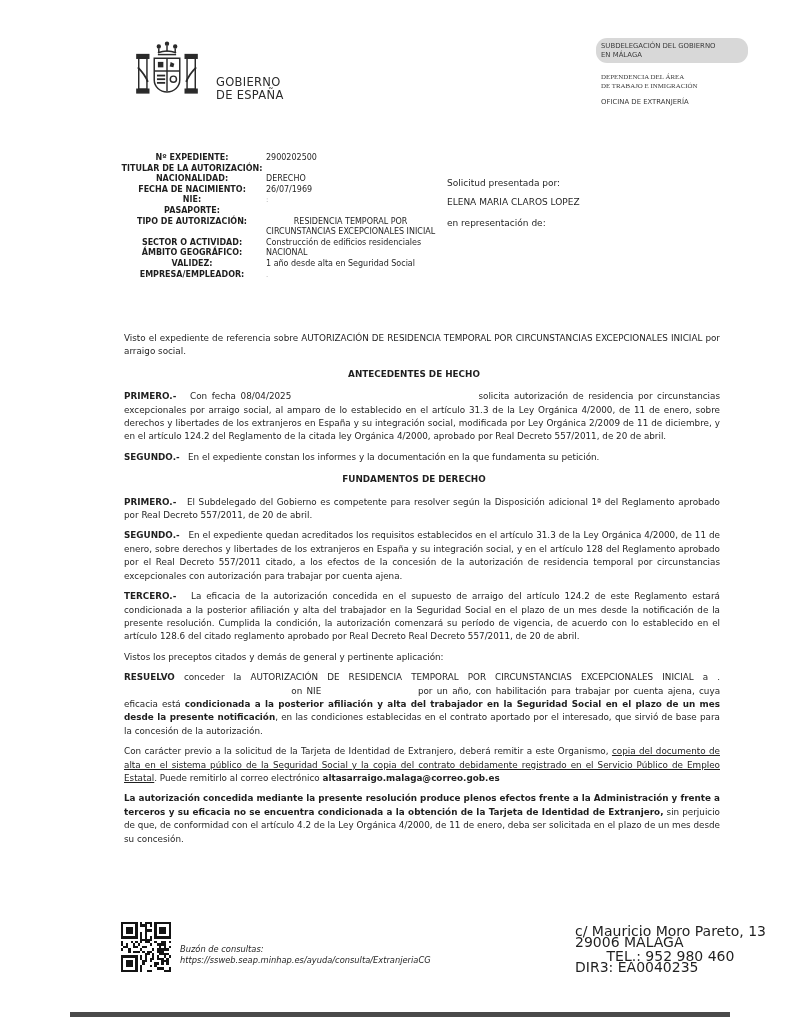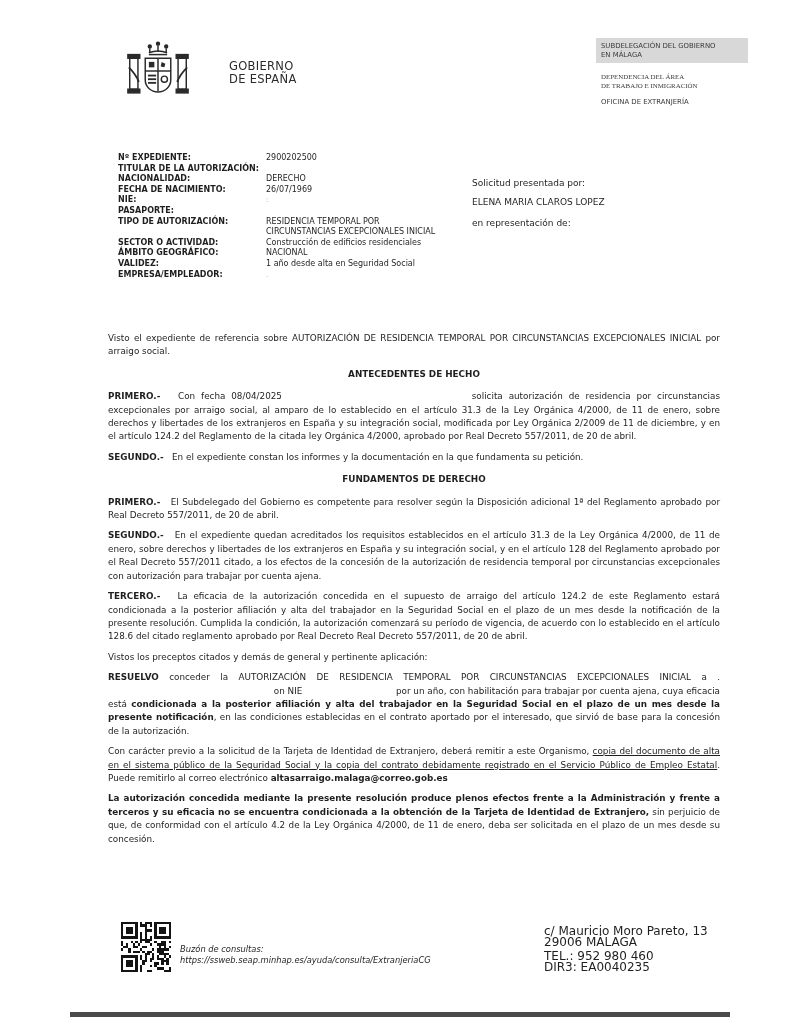--- a/index.html
+++ b/index.html
@@ -2,52 +2,52 @@
 <html><head>
 <meta charset="utf-8">
 <style>
   html,body{margin:0;padding:0;background:#e8e8e8;}
   .page{
     position:relative;width:797px;height:1024px;background:#ffffff;
     font-family:"DejaVu Sans","Liberation Sans",sans-serif;color:#1f1f1f;
     overflow:hidden;margin:0 auto;
   }
   
-  .hdr-left{position:absolute;left:125px;top:40px;display:flex;align-items:flex-start;gap:22px;}
+  .hdr-left{position:absolute;left:134px;top:40px;display:flex;align-items:flex-end;}
   .gov-name{margin-left:16px;margin-top:20px;font-size:11.5px;line-height:13px;
     letter-spacing:.3px;color:#2b2b2b;white-space:pre-line;}
   .hdr-right{position:absolute;left:596px;top:38px;width:152px;font-size:6.9px;line-height:8.6px;color:#3a3a3a;}
-  .hdr-box{background:#d8d8d8;padding:4px 5px;white-space:pre-line;}
+  .hdr-box{background:#d8d8d8;padding:4px 5px;white-space:pre-line;border-radius:11px;}
   .hdr-dep{margin-top:10px;white-space:pre-line;padding-left:5px;font-family:Liberation Serif, serif;}
   .hdr-ofi{margin-top:8px;padding-left:5px;}
   
   .fields{position:absolute;left:118px;top:153px;font-size:8px;line-height:10.6px;}
-  .frow{display:flex;}
+  .frow{display:flex;text-align:center;}
   .flabel{font-weight:bold;width:148px;flex-shrink:0;}
   .fvalue{white-space:pre-line;}
   .faint{color:#9a9a9a;font-size:7px;}
   
-  .solicitud{position:absolute;left:472px;top:178px;font-size:9px;line-height:11px;}
+  .solicitud{position:absolute;left:447px;top:178px;font-size:9px;line-height:11px;}
   .sol-line1{margin-bottom:8px;}
   .sol-line2{margin-bottom:10px;}
   
   .body{position:absolute;left:108px;top:332px;width:612px;font-size:8.8px;line-height:13.4px;text-align:justify;}
-  .body p{margin:0 0 7px 0;}
+  .body p{margin:0 0 7px 16px;}
   .heading{text-align:center;font-weight:bold;margin:9px 0 9px 0;}
   .b{font-weight:bold;}
   .u{text-decoration:underline;}
   .lead{font-weight:bold;}
   .gap1{display:inline-block;width:178px;}
   .gap2{display:inline-block;width:163px;}
   .gap3{display:inline-block;width:88px;}
   
   .qr{position:absolute;left:121px;top:921px;width:50px;height:52px;}
   .buzon{position:absolute;left:180px;top:944px;font-size:8.3px;line-height:11px;font-style:italic;}
-  .addr{position:absolute;left:544px;top:926px;font-size:12px;line-height:10.6px;}
-  .addr .tel{margin-top:4px;}
+  .addr{position:absolute;left:575px;top:926px;font-size:14px;line-height:10.6px;}
+  .addr .tel{margin-top:4px;text-align:center;}
   .bottombar{position:absolute;left:70px;top:1012px;width:660px;height:5px;background:#4a4a4a;}
   svg{display:block;}
 </style>
 </head>
 <body>
 
 <div class="page">
 
   <div class="hdr-left">
     <span>

